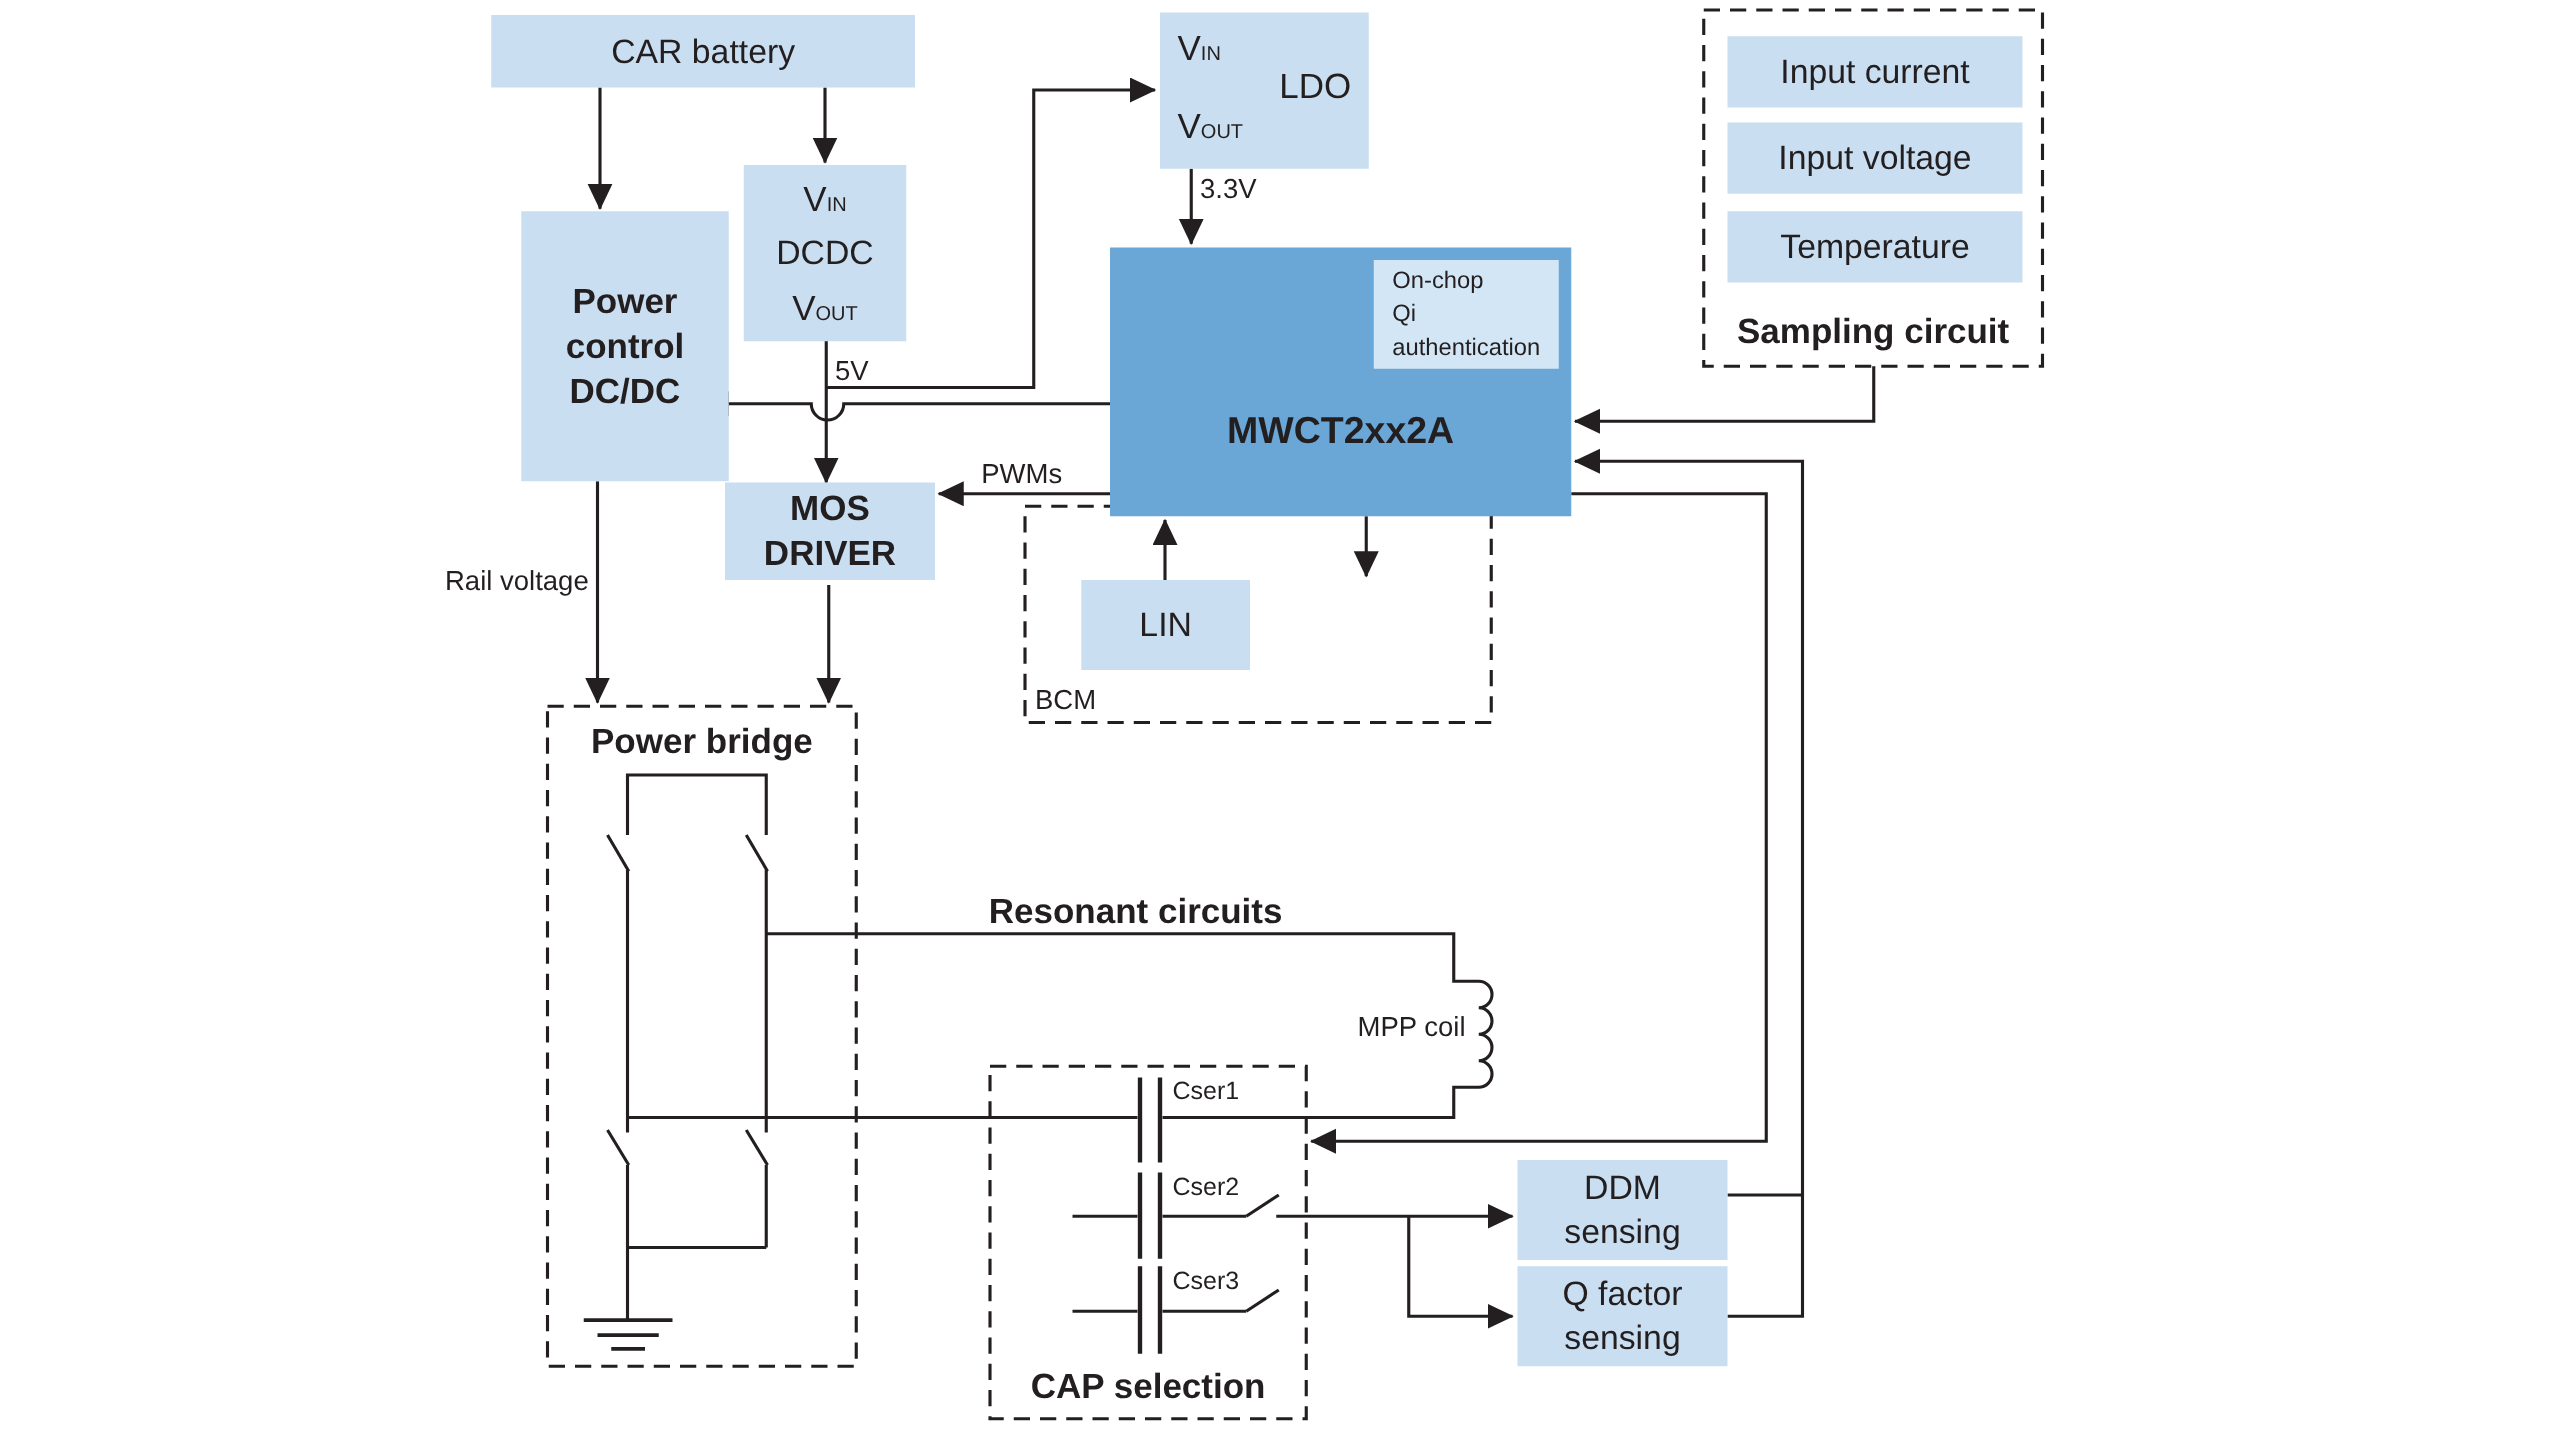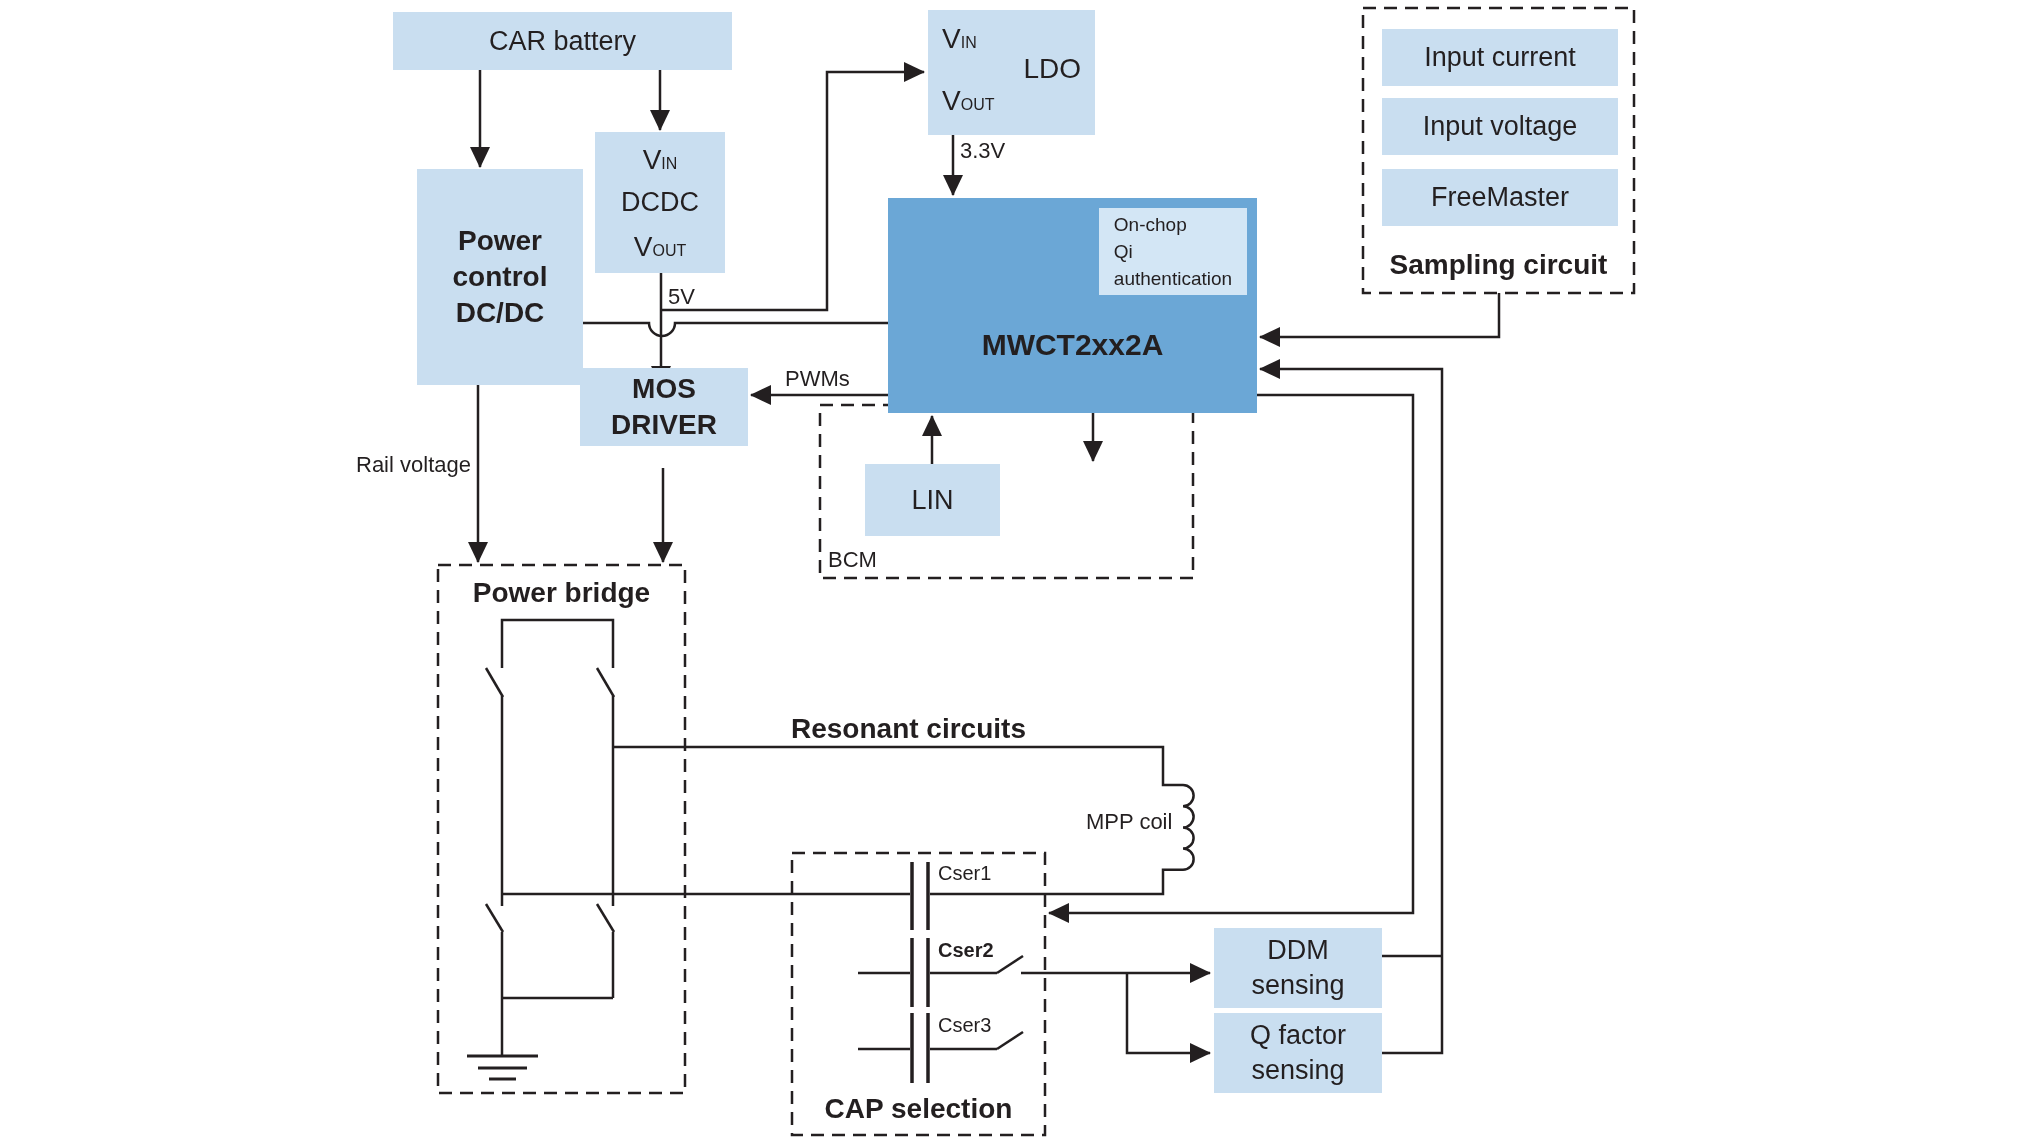--- a/index.html
+++ b/index.html
@@ -134,27 +134,27 @@
   <div class="box" style="left:865px;top:464px;width:135px;height:72px;">LIN</div>
 
 
   <div class="chip" style="left:888px;top:198px;width:369px;height:215px;">
     <span class="chip-label">MWCT2xx2A</span>
     <div class="qi">On-chop
 Qi
 authentication</div>
   </div>
 
-  <div class="box bold" style="left:580px;top:368px;width:168px;height:78px;line-height:36px;font-size:28px;">MOS
+  <div class="box bold" style="left:580px;top:386px;width:168px;height:78px;line-height:36px;font-size:28px;">MOS
 DRIVER</div>
 
   <div class="group" style="left:1363px;top:8px;width:271px;height:285px;">
     <div class="box" style="left:19px;top:21px;width:236px;height:57px;">Input current</div>
     <div class="box" style="left:19px;top:90px;width:236px;height:57px;">Input voltage</div>
-    <div class="box" style="left:19px;top:161px;width:236px;height:57px;">FreeMaster</div>
+    <div class="box" style="left:19px;top:161px;width:236px;height:57px;">Temperature</div>
     <div class="group-title" style="bottom:12px;">Sampling circuit</div>
   </div>
 
   <div class="group" style="left:438px;top:565px;width:247px;height:528px;">
     <div class="group-title" style="top:12px;">Power bridge</div>
   </div>
 
   <div class="group" style="left:792px;top:853px;width:253px;height:282px;">
     <div class="group-title" style="bottom:10px;">CAP selection</div>
   </div>
@@ -165,16 +165,16 @@
   <div class="box" style="left:1214px;top:1013px;width:168px;height:80px;line-height:35px;">Q factor
 sensing</div>
 
   <div class="wlabel" style="left:668px;top:284px;">5V</div>
   <div class="wlabel" style="left:960px;top:138px;">3.3V</div>
   <div class="wlabel" style="left:785px;top:366px;">PWMs</div>
   <div class="wlabel" style="left:356px;top:452px;">Rail voltage</div>
   <div class="wlabel bold" style="left:791px;top:713px;">Resonant circuits</div>
   <div class="wlabel" style="left:1086px;top:809px;">MPP coil</div>
   <div class="cser" style="left:938px;top:862px;">Cser1</div>
-  <div class="cser" style="left:938px;top:939px;font-weight:bold;">Cser2</div>
+  <div class="cser" style="left:938px;top:939px;">Cser2</div>
   <div class="cser" style="left:938px;top:1014px;">Cser3</div>
 
 </div>
 
 </body></html>

